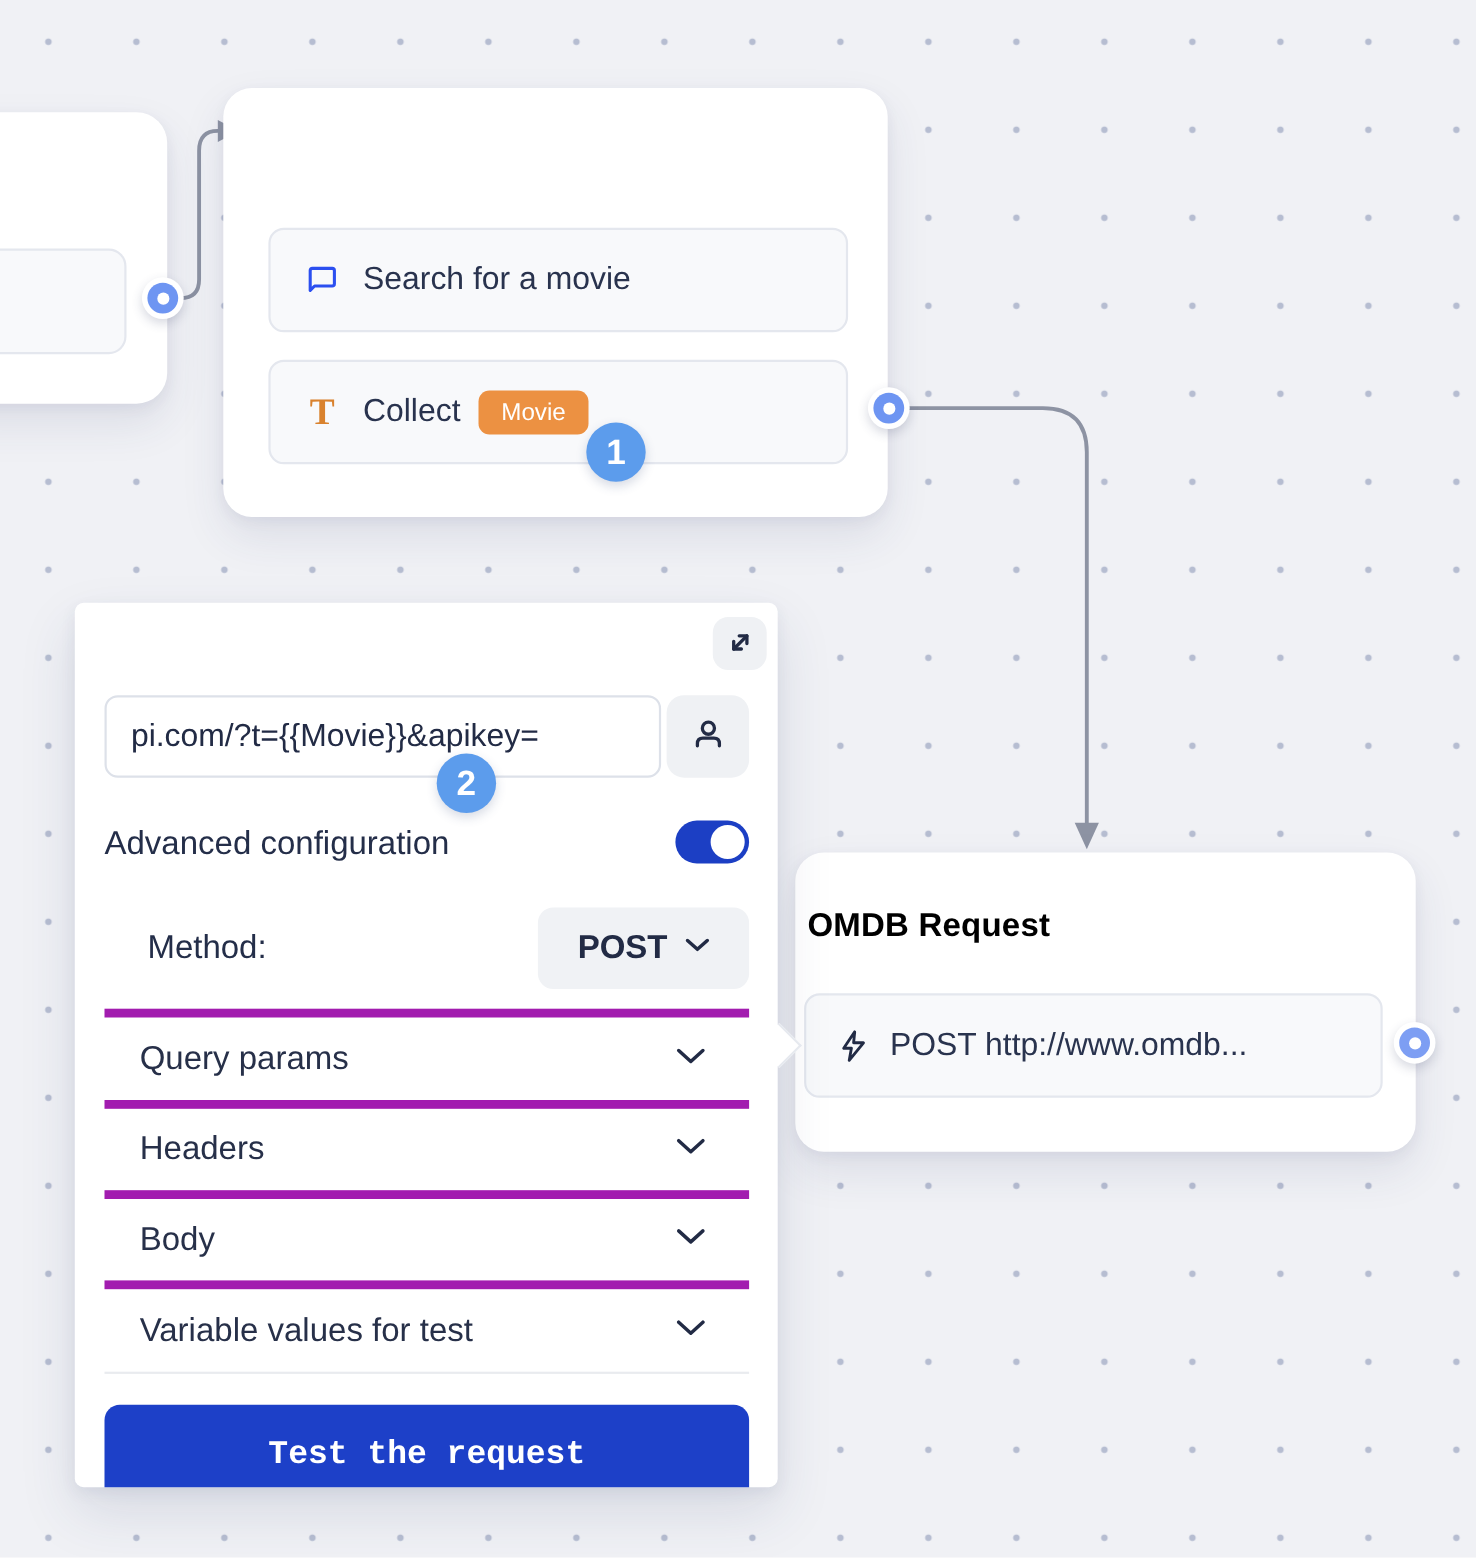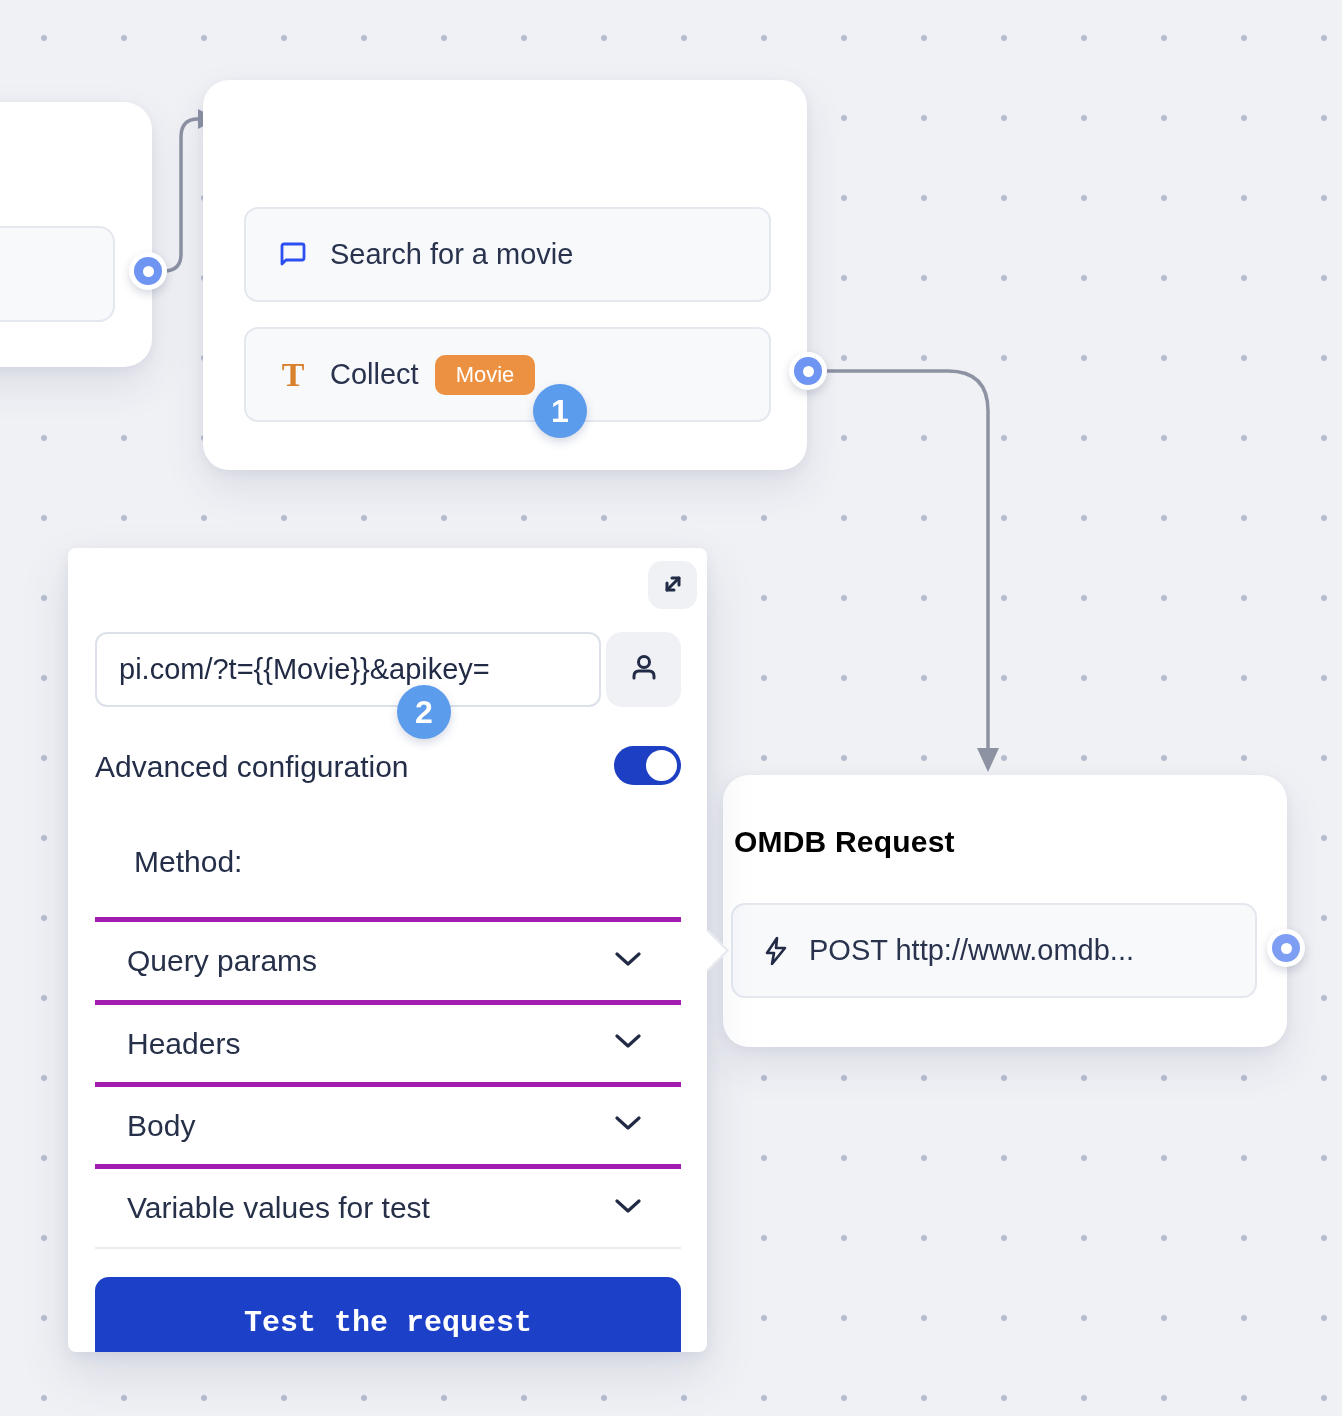--- a/index.html
+++ b/index.html
@@ -37,21 +37,21 @@
   .url-input{position:absolute;left:27px;top:84px;width:506px;height:75px;box-sizing:border-box;
     border:2px solid #dde1e9;border-radius:12px;padding:0 18px 0 22px;font-family:"Liberation Sans",sans-serif;
     font-size:29px;color:#222b45;background:#fff;outline:none;}
   .panel-label{position:absolute;color:#242e49;font-size:30px;}
   .toggle{position:absolute;left:546px;top:198px;width:67px;height:39px;border-radius:20px;
     background:#1c3fc4;cursor:pointer;}
   .toggle .knob{position:absolute;right:4px;top:4px;width:31px;height:31px;border-radius:50%;background:#fff;}
   .dropdown{position:absolute;left:421px;top:277px;width:192px;height:74px;background:#f0f2f5;
     border-radius:14px;display:flex;align-items:center;justify-content:center;gap:16px;cursor:pointer;}
   .dropdown .dd-text{color:#222b45;font-size:30px;font-weight:700;}
-  .section-row{position:absolute;left:27px;width:586px;border-top:5px solid #a21caf;
+  .section-row{position:absolute;left:27px;width:586px;border-top:8px solid #a21caf;
     display:flex;align-items:center;justify-content:space-between;box-sizing:border-box;
     padding-left:32px;padding-right:40px;cursor:pointer;}
   .section-row .sec-text{color:#273049;font-size:30px;}
   .final-divider{position:absolute;left:27px;top:699px;width:586px;border-top:2px solid #e9ebef;}
   .test-btn{position:absolute;left:27px;top:729px;width:586px;height:92px;background:#1d40c8;
     border:none;border-radius:14px;color:#fff;font-family:Liberation Mono, monospace;
     font-size:30px;font-weight:700;cursor:pointer;}
   .caret{position:absolute;left:694px;top:936px;width:27px;height:27px;background:#ffffff;
     transform:rotate(45deg);border-top:2px solid #e6e9ef;border-right:2px solid #e6e9ef;z-index:4;}
 </style>
@@ -123,20 +123,28 @@
         </svg>
       </span>
     </button>
 
     <div class="panel-label" style="left:27px;top:202px;text-align:center;">Advanced configuration</div>
     <div class="toggle">
       <span class="knob"></span>
     </div>
 
     <div class="panel-label" style="left:27px;top:297px;margin-left:39px;">Method:</div>
+    <div class="dropdown">
+      <span class="dd-text">POST</span>
+      <span>
+        <svg width="22" height="13" viewBox="0 0 22 13">
+          <polyline points="2,2 11,10 20,2" fill="none" stroke="#222b45" stroke-width="3.2" stroke-linecap="round" stroke-linejoin="round"></polyline>
+        </svg>
+      </span>
+    </div>
 
     <div class="section-row" style="top:369px;height:83px;">
       <span class="sec-text">Query params</span>
       <span>
         <svg width="26" height="15" viewBox="0 0 26 15">
             <polyline points="2,2 13,12 24,2" fill="none" stroke="#222b45" stroke-width="3.2" stroke-linecap="round" stroke-linejoin="round"></polyline>
           </svg>
       </span>
     </div>
     <div class="section-row" style="top:452px;height:82px;">

